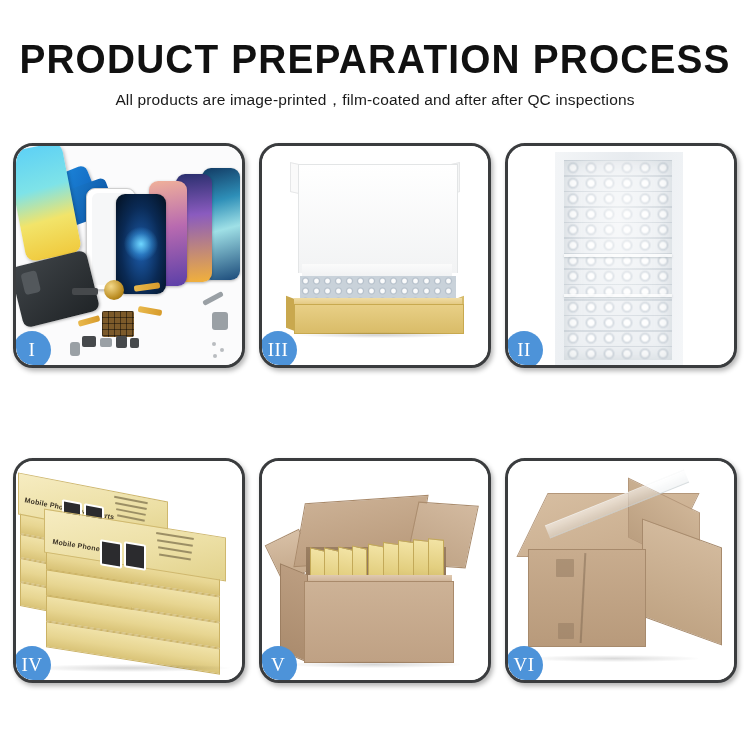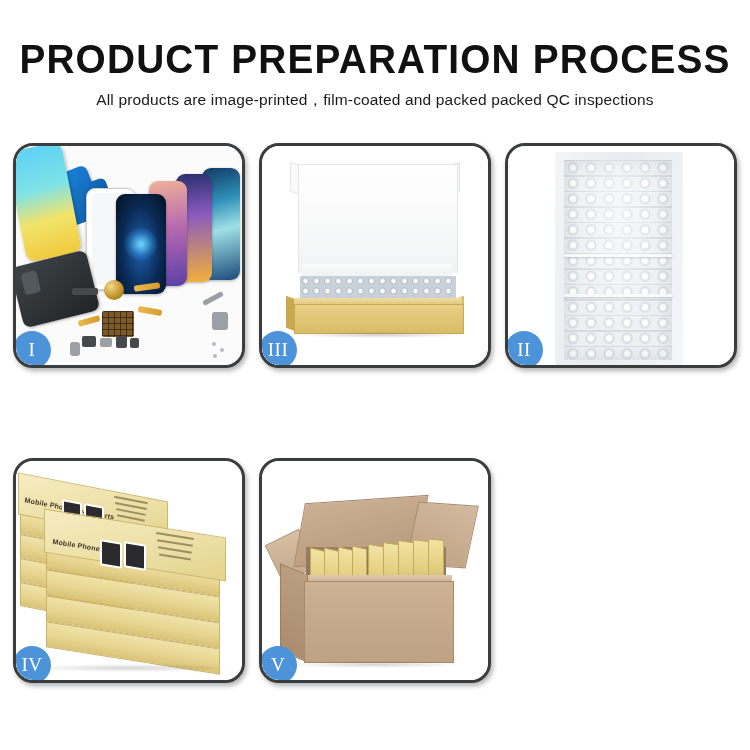--- a/index.html
+++ b/index.html
@@ -424,21 +424,21 @@
     background: radial-gradient(ellipse at center, rgba(0,0,0,.15), rgba(0,0,0,0) 74%);
   }
 </style>
 </head>
 <body>
 
 <div class="page">
 
   <div class="header">
     <h1 class="title">PRODUCT PREPARATION PROCESS</h1>
-    <p class="subtitle">All products are image-printed，film-coated and packed packed QC inspections</p>
+    <p class="subtitle">All products are image-printed，film-coated and after after QC inspections</p>
   </div>
 
   <div class="grid">
 
     <div class="card">
       <div class="card-stage p1">
         <div class="lcd-blue"></div>
         <div class="lcd-blue2"></div>
 
         <div class="ph ph-e"></div>
@@ -557,15 +557,30 @@
 
         <div class="rim"></div>
         <div class="body-left"></div>
         <div class="body-front"></div>
         <div class="shadow"></div>
 
         <div class="badge">V</div>
       </div>
     </div>
 
+    <div class="card">
+      <div class="card-stage p6">
+        <div class="top"></div>
+        <div class="top2"></div>
+        <div class="tape tape-a"></div>
+        <div class="side"></div>
+        <div class="front"></div>
+        <div class="seam" style="left:74px; top:92px; height:90px; transform:rotate(3deg);"></div>
+        <div class="nub" style="left:48px; top:98px; width:18px; height:18px;"></div>
+        <div class="nub" style="left:50px; top:162px; width:16px; height:16px;"></div>
+        <div class="shadow"></div>
+
+        <div class="badge">VI</div>
+      </div>
+    </div>
 
   </div>
 </div>
 
 </body></html>

